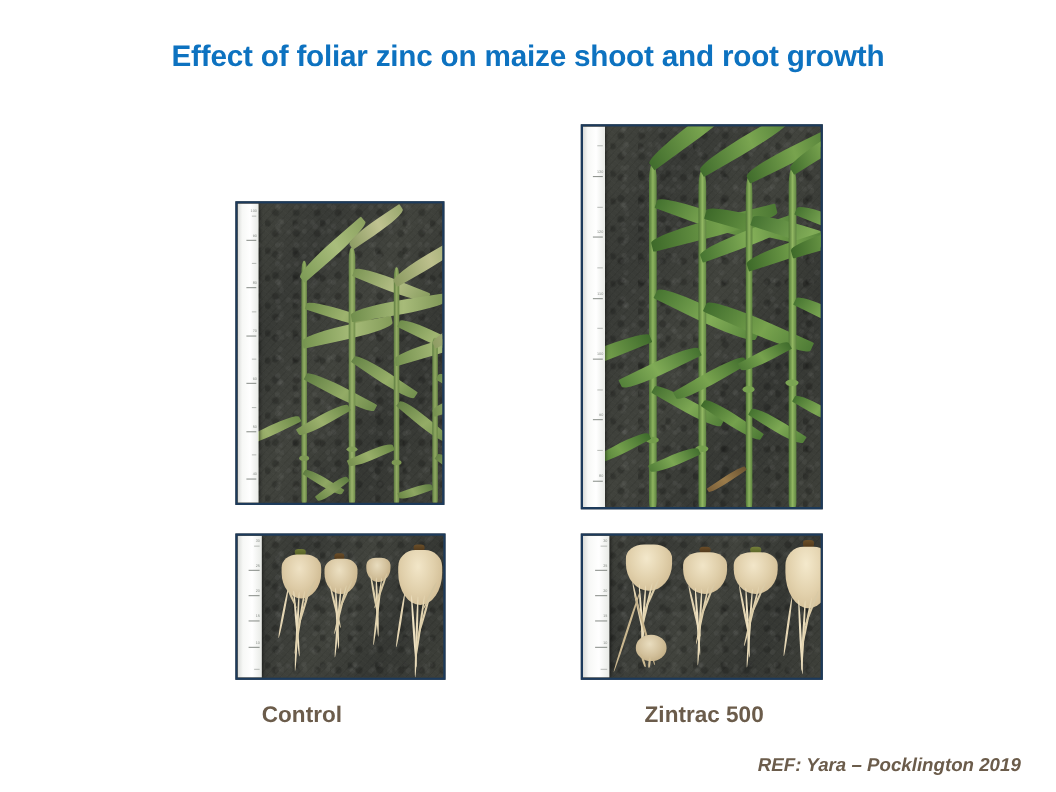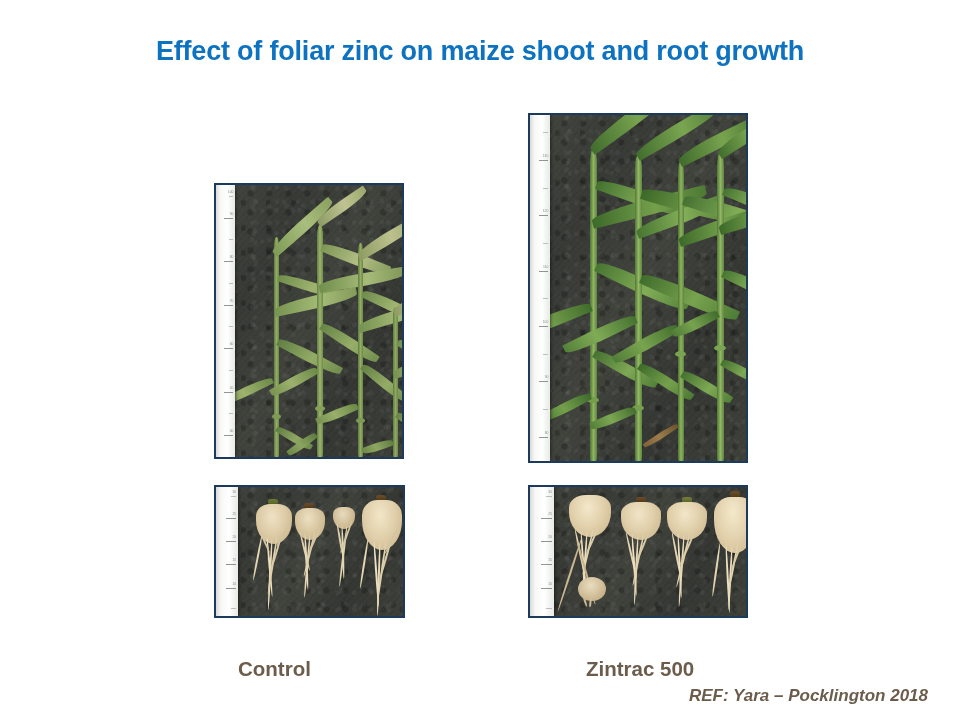--- a/index.html
+++ b/index.html
@@ -124,21 +124,20 @@
     border-radius: 50%;
   }
 
   
   .caption {
     position: absolute;
     font-size: 20.5px;
     font-weight: bold;
     color: #6b5c4b;
     white-space: nowrap;
-    margin-top: 19px;
   }
   #reference-note {
     position: absolute;
     right: 32px;
     top: 686px;
     font-size: 17px;
     font-weight: bold;
     font-style: italic;
     color: #6b5c4b;
     white-space: nowrap;
@@ -436,13 +435,13 @@
     <div class="crown" style="left:2px; top:4px; width:28px; height:24px; background:radial-gradient(ellipse at 45% 35%, #e9ddbf 0%, #d2c09b 50%, #b6a075 100%); border-radius:50% 50% 50% 50%;"></div>
     <div class="rootlet" style="left:6px;  top:22px; width:1.5px; height:12px; background:#cdba92; transform:rotate(-18deg);"></div>
     <div class="rootlet" style="left:14px; top:24px; width:1.5px; height:10px; background:#d2bf97; transform:rotate(6deg);"></div>
   </div>
 </div>
 
 <div class="caption" style="left:238px; top:638px;">Control</div>
 
 <div class="caption" style="left:586px; top:638px;">Zintrac 500</div>
 
-<div id="reference-note">REF: Yara – Pocklington 2018</div>
+<div id="reference-note">REF: Yara – Pocklington 2019</div>
 
 </body></html>

